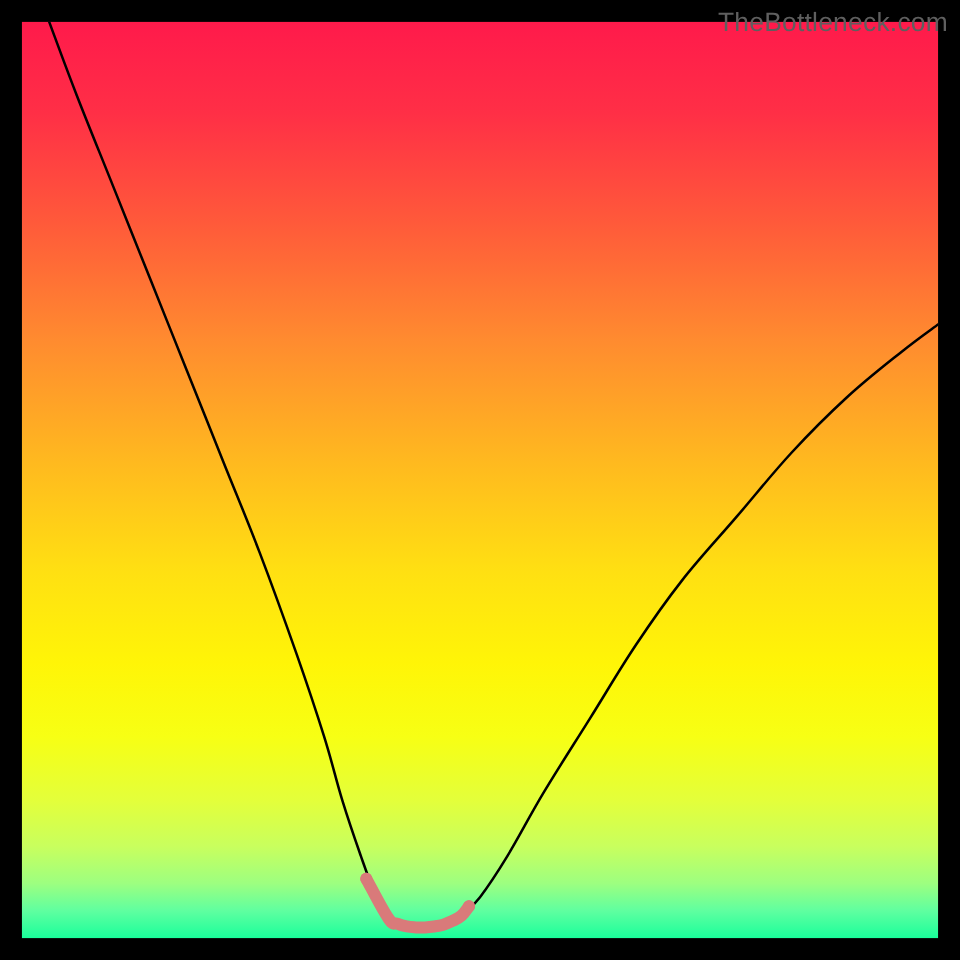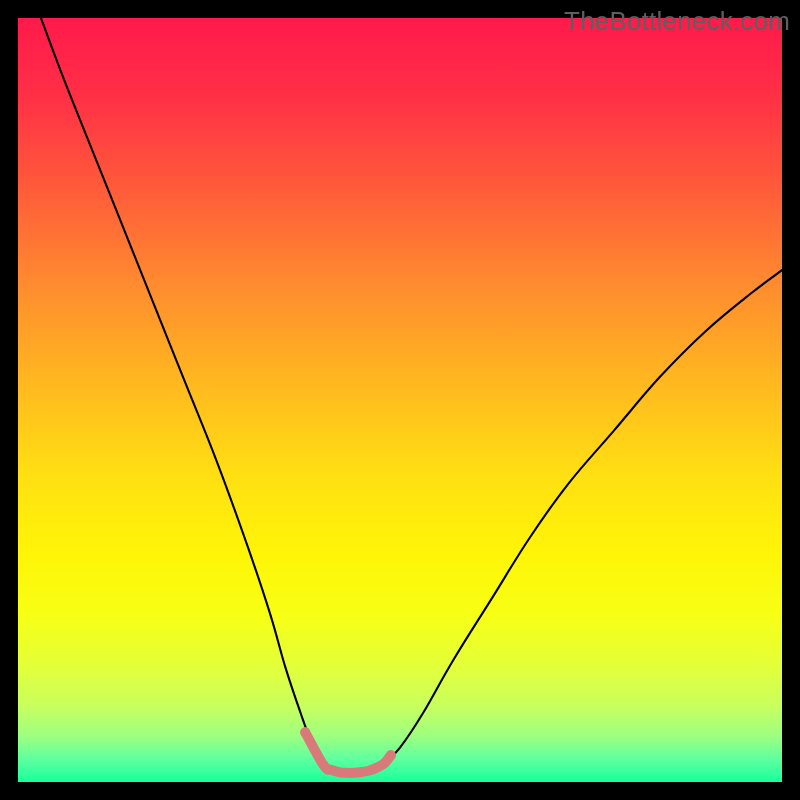--- a/index.html
+++ b/index.html
@@ -15,21 +15,21 @@
     position: relative;
     width: 800px;
     height: 800px;
     background: #000;
   }
   .watermark {
     position: absolute;
     top: 6px;
     right: 10px;
     color: #5f5f5f;
-    font-size: 26px;
+    font-size: 22px;
     font-weight: 400;
     z-index: 50;
     letter-spacing: 0.2px;
   }
   .plot {
     position: absolute;
     left: 18px;
     top: 18px;
     width: 764px;
     height: 764px;

